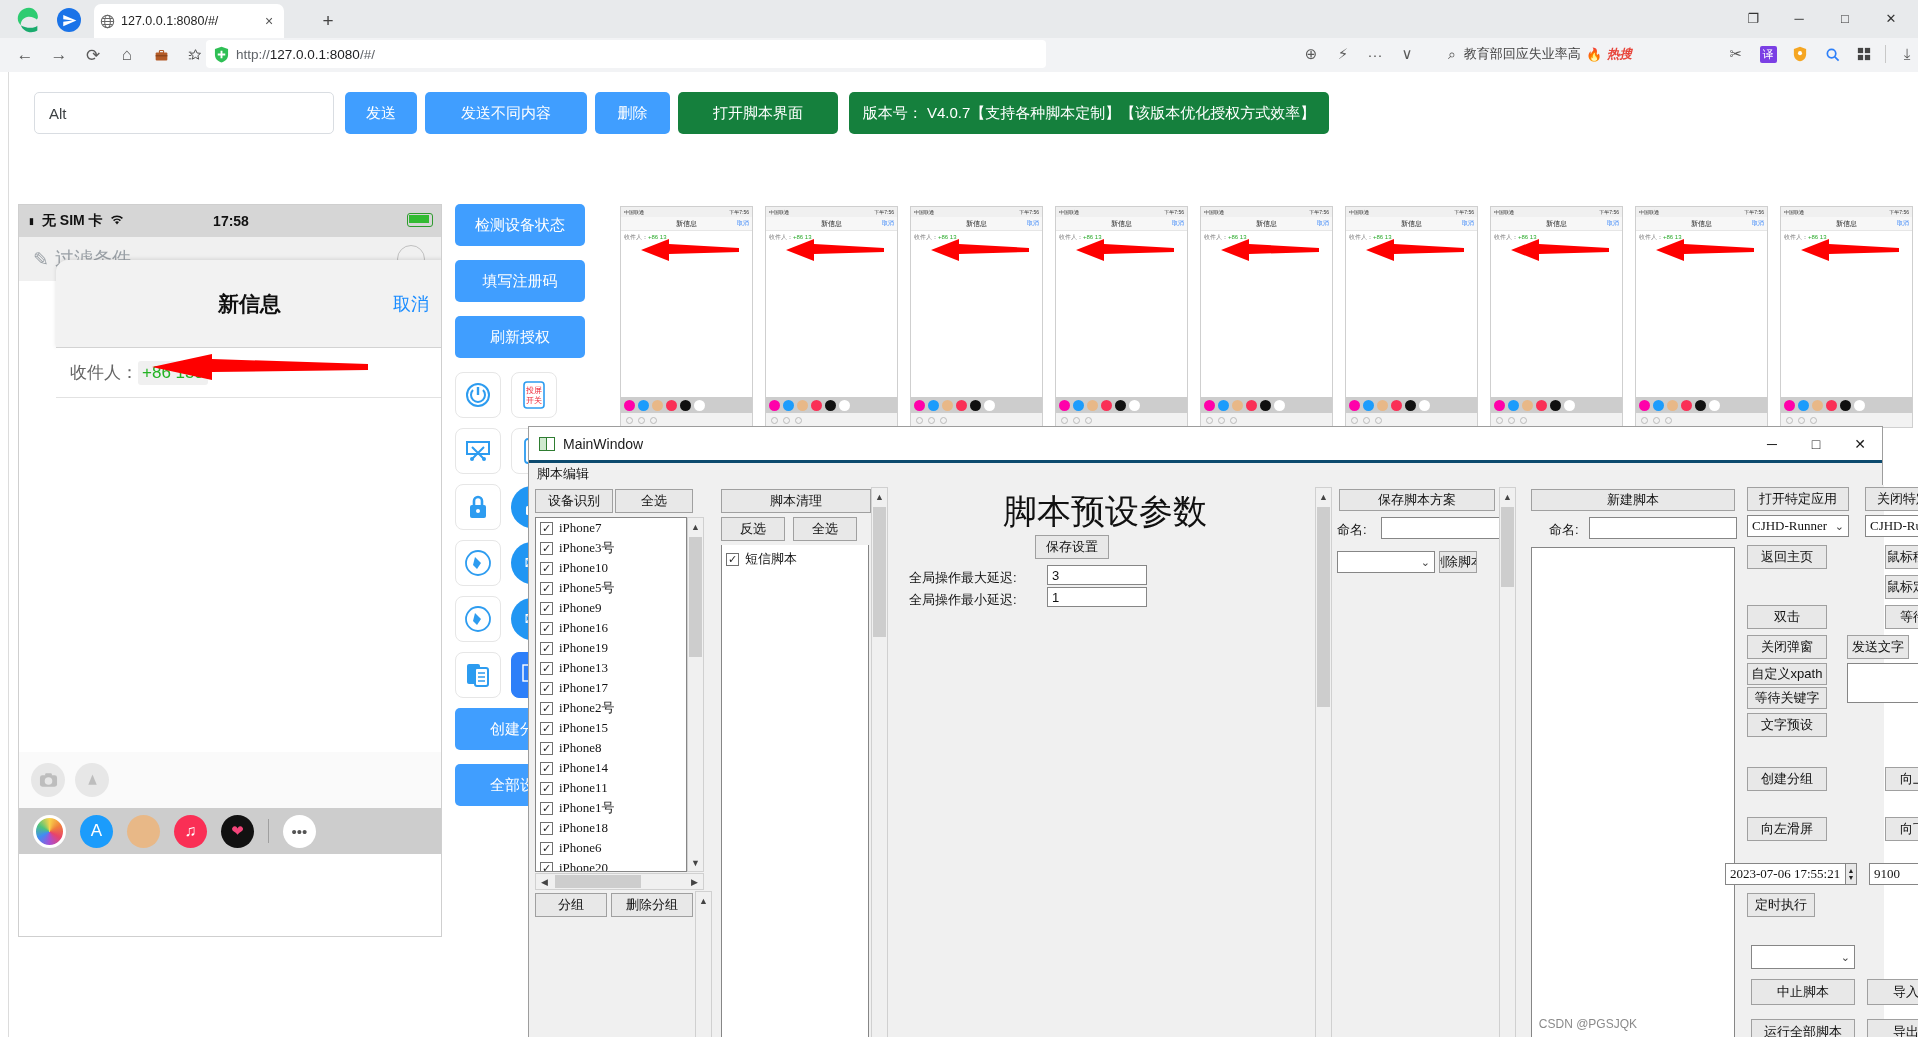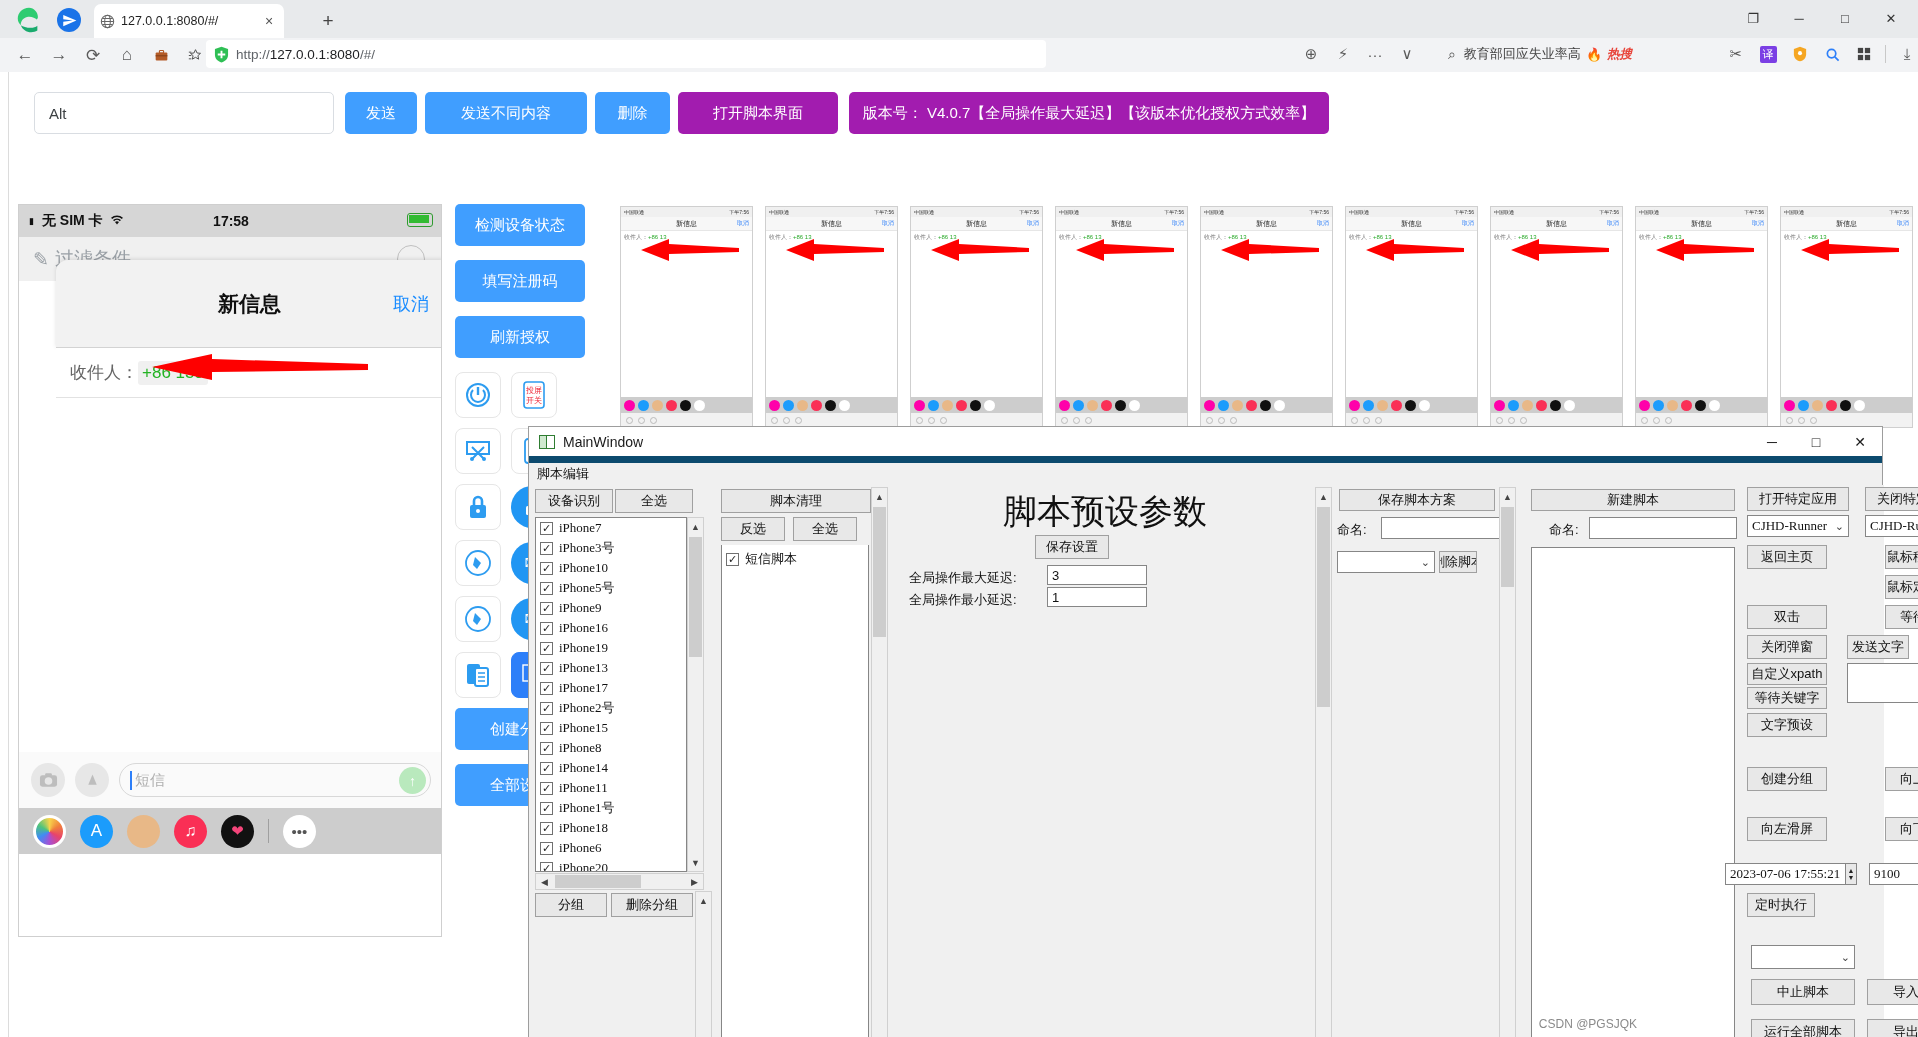--- a/index.html
+++ b/index.html
@@ -56,21 +56,21 @@
   #page-left-edge { position:absolute; left:8px; top:0; width:1px; height:965px; background:#dcdcdc; }
 
   
   #topbar { position:absolute; left:0; top:10px; width:1918px; height:56px; }
   #alt-input { position:absolute; left:34px; top:10px; width:300px; height:42px; border:1px solid #d9dde2;
       border-radius:5px; background:#fff; display:flex; align-items:center; padding:0 14px;
       font-size:15px; color:#3c4043; }
   .pbtn { position:absolute; top:10px; height:42px; border-radius:5px; color:#fff; font-size:15px;
       display:flex; align-items:center; justify-content:center; padding:0 8px; white-space:nowrap; }
   .pbtn.blue { background:#409eff; }
-  .pbtn.green { background:#a21caf; }
+  .pbtn.green { background:#15803d; }
 
   
   #phone { position:absolute; left:18px; top:132px; width:424px; height:733px; background:#fff;
       border:1px solid #cfcfcf; overflow:hidden; }
   #ph-status { position:absolute; left:0; top:0; width:424px; height:32px; background:#d6d6d6;
       display:flex; align-items:center; font-size:14px; color:#111; font-weight:bold; }
   #ph-status .bat { position:absolute; right:10px; top:8px; width:26px; height:14px;
       border:1.5px solid #2f9b2f; border-radius:3px; }
   #ph-status .bat:after { content:""; position:absolute; left:1px; top:1px; width:20px; height:8px; background:#33bb33; }
   #ph-filter { position:absolute; left:0; top:32px; width:424px; height:44px; background:#f0f0f0;
@@ -137,21 +137,21 @@
       display:flex; align-items:center; gap:3px; padding:0 3px; }
   .thumb .tb-dock i { width:11px; height:11px; border-radius:50%; display:block; }
   .thumb .tb-foot { position:absolute; left:0; bottom:0; width:100%; height:14px; background:#f2f2f2;
       display:flex; align-items:center; gap:5px; padding:0 5px; }
   .thumb .tb-foot i { width:7px; height:7px; border-radius:50%; border:1px solid #bbb; display:block; }
 
   
   #mainwindow { position:absolute; left:528px; top:354px; width:1355px; height:683px;
       background:#f0f0f0; border:1px solid #9d9d9d; font-family:"Liberation Sans","DejaVu Sans",sans-serif; }
   #mw-title { height:36px; background:#fff; display:flex; align-items:center; padding-left:10px;
-      border-bottom:7px solid #0c4a6e; }
+      border-bottom:3px solid #0c4a6e; }
   #mw-title .appico { width:16px; height:14px; margin-right:8px; flex:none; }
   #mw-title .txt { font-size:14px; color:#1a1a1a; }
   #mw-title .ctrls { margin-left:auto; display:flex; height:36px; }
   #mw-title .ctrls div { width:44px; height:36px; display:flex; align-items:center; justify-content:center;
       font-size:14px; color:#1a1a1a; }
   #mw-menu { height:22px; display:flex; align-items:center; padding-left:8px; font-size:13px; color:#111; background:#f0f0f0;}
   #mw-body { position:absolute; left:0; top:58px; width:1355px; height:625px; background:#f0f0f0; }
 
   .w-btn { border:1px solid #a0a0a0; background:#e8e8e8; font-size:13px; color:#111;
       display:flex; align-items:center; justify-content:center; white-space:nowrap;
@@ -288,21 +288,21 @@
 
 <div id="page">
   <div id="page-left-edge"></div>
 
   <div id="topbar">
     <div id="alt-input">Alt</div>
     <div class="pbtn blue" style="left:345px;width:72px;">发送</div>
     <div class="pbtn blue" style="left:425px;width:162px;">发送不同内容</div>
     <div class="pbtn blue" style="left:595px;width:75px;">删除</div>
     <div class="pbtn green" style="left:678px;width:160px;">打开脚本界面</div>
-    <div class="pbtn green" style="left:849px;width:480px;">版本号： V4.0.7【全局操作最大延迟】【该版本优化授权方式效率】</div>
+    <div class="pbtn green" style="left:849px;width:480px;">版本号： V4.0.7【支持各种脚本定制】【该版本优化授权方式效率】</div>
   </div>
 
   <div id="phone">
     <div id="ph-status">
       <span style="margin-left:10px;font-size:9px;">▮</span>
       <span style="margin-left:8px;">无 SIM 卡</span>
       <span style="margin-left:6px;">
         <svg width="16" height="12" viewBox="0 0 16 12">
             <path d="M8 10.5l2-2.4a3 3 0 0 0-4 0z" fill="#111"></path>
             <path d="M2.6 4.3a8 8 0 0 1 10.8 0" stroke="#111" stroke-width="1.6" fill="none"></path>
@@ -334,25 +334,20 @@
             <rect x="1" y="3" width="18" height="12" rx="2.5" fill="#bdbdbd"></rect>
             <circle cx="10" cy="9" r="4" fill="#e7e7e7"></circle>
             <rect x="6.5" y="1" width="7" height="3" rx="1" fill="#bdbdbd"></rect>
           </svg>
       </span>
       <span class="cm-circ">
         <svg width="17" height="17" viewBox="0 0 20 20">
             <path d="M10 3l5 12H5z" fill="#bdbdbd"></path>
           </svg>
       </span>
-      <div id="sms-input">
-        <span class="caret"></span>
-        <span>短信</span>
-        <span id="sms-send">↑</span>
-      </div>
     </div>
 
     <div id="ph-dock">
       <span class="dock-ic" style="background:conic-gradient(#f7d34b,#f07f3c,#e8436b,#a74fd3,#3f8cf5,#4fc47c,#f7d34b);border:3px solid #fff;"></span>
       <span class="dock-ic" style="background:#1b9cfc;display:flex;align-items:center;justify-content:center;color:#fff;font-size:17px;">A</span>
       <span class="dock-ic" style="background:#e8b887;"></span>
       <span class="dock-ic" style="background:#fa2f55;display:flex;align-items:center;justify-content:center;color:#fff;font-size:16px;">♫</span>
       <span class="dock-ic" style="background:#111;display:flex;align-items:center;justify-content:center;color:#f4457a;font-size:15px;">❤</span>
       <span style="width:1px;height:24px;background:#9f9f9f;"></span>
       <span class="dock-ic" style="background:#fff;display:flex;align-items:center;justify-content:center;color:#555;font-size:15px;">•••</span>

